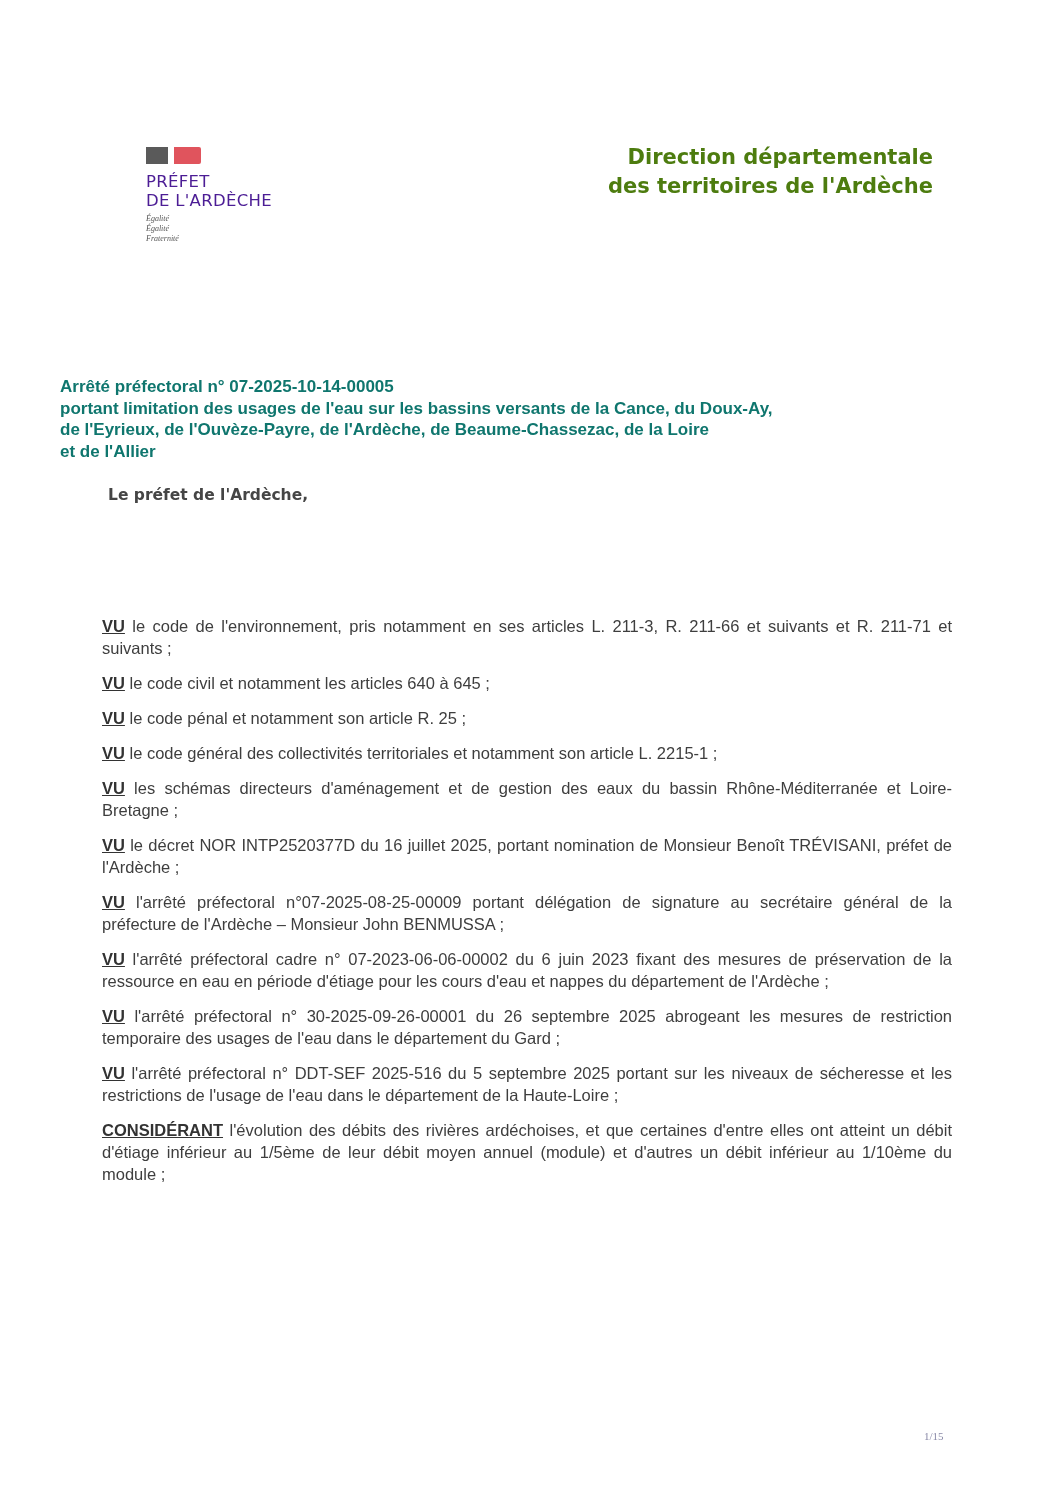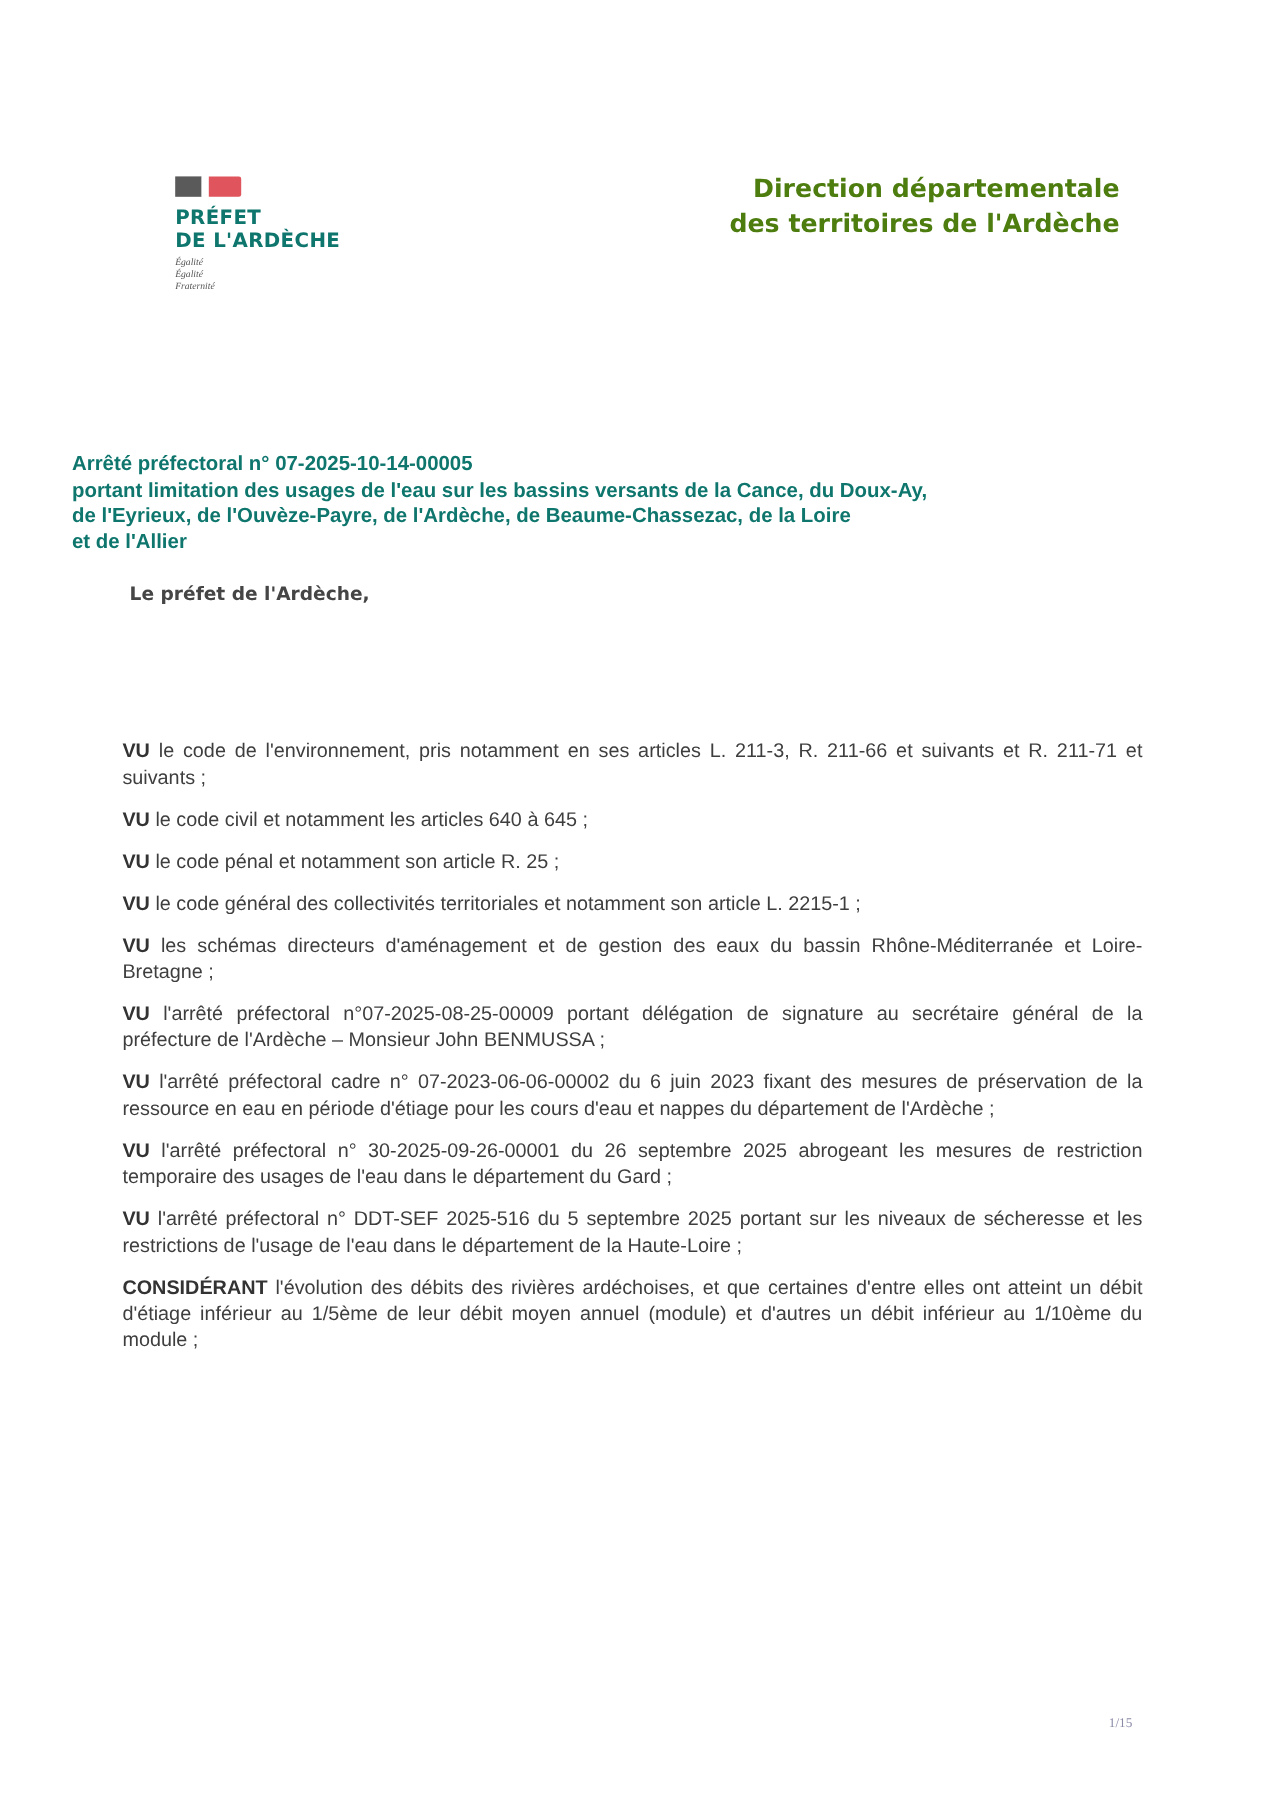--- a/index.html
+++ b/index.html
@@ -3,34 +3,34 @@
 <meta charset="utf-8">
 <style>
   html, body { margin: 0; padding: 0; background: #ffffff; }
   body { width: 1058px; height: 1496px; position: relative; overflow: hidden;
          font-family: "Liberation Sans", "DejaVu Sans", sans-serif; color: #3a3a3a; }
   .logo { position: absolute; left: 146px; top: 146px; }
   .flag { display: flex; align-items: center; height: 18px; }
   .flag .blue { width: 22px; height: 17px; background: #5a5a5a; }
   .flag .white { width: 6px; height: 17px; background: #fff; }
   .flag .red { width: 27px; height: 17px; background: #e0545d; border-radius: 0 2px 2px 0; }
-  .logo-title { font-family: "DejaVu Sans", sans-serif; font-weight: bold; font-size: 16.5px;
-                line-height: 19px; color: #0f766e; margin-top: 8px; letter-spacing: 0.3px; }
+  .logo-title { font-family: "DejaVu Sans", sans-serif; font-weight: normal; font-size: 16.5px;
+                line-height: 19px; color: #4c1d95; margin-top: 8px; letter-spacing: 0.3px; }
   .motto { font-family: "Liberation Serif", serif; font-style: italic; font-size: 8px;
            line-height: 10px; color: #555; margin-top: 4px; }
   .direction { position: absolute; right: 125px; top: 143px; text-align: right;
                font-family: "DejaVu Sans", sans-serif; font-weight: bold; font-size: 21px;
                line-height: 29px; color: #4d7c0f; }
   .title-block { position: absolute; left: 60px; right: 60px; top: 376px; text-align: left;
                  font-weight: bold; font-size: 17px; line-height: 21.5px; color: #0f766e; }
   .prefet { position: absolute; left: 108px; top: 486px; font-family: "DejaVu Sans", sans-serif;
             font-weight: bold; font-size: 15.5px; color: #454545; }
   .body { position: absolute; left: 102px; width: 850px; top: 615px; }
   .para { font-size: 16.5px; line-height: 22px; text-align: justify; margin: 0 0 13px 0; color: #3e3e3e; }
-  .para .kw { font-weight: bold; color: #333; }
+  .para .kw { font-weight: bold; color: #333; text-decoration: underline; }
   .page-num { position: absolute; left: 924px; top: 1430px; font-family: "Liberation Serif", serif;
               font-size: 11px; color: #8a8aa8; }
 </style>
 </head>
 <body>
 
 <div class="logo">
   <div class="flag">
     <div class="blue"></div>
       <div class="white"></div>
@@ -60,20 +60,21 @@
 </div>
 
 <div class="prefet">Le préfet de l'Ardèche,</div>
 
 <div class="body" id="body">
     <p class="para"><span class="kw">VU</span><span> le code de l'environnement, pris notamment en ses articles L. 211-3, R. 211-66 et suivants et R. 211-71 et suivants ;</span></p>
     <p class="para"><span class="kw">VU</span><span> le code civil et notamment les articles 640 à 645 ;</span></p>
     <p class="para"><span class="kw">VU</span><span> le code pénal et notamment son article R. 25 ;</span></p>
     <p class="para"><span class="kw">VU</span><span> le code général des collectivités territoriales et notamment son article L. 2215-1 ;</span></p>
     <p class="para"><span class="kw">VU</span><span> les schémas directeurs d'aménagement et de gestion des eaux du bassin Rhône-Méditerranée et Loire-Bretagne ;</span></p>
+    <p class="para"><span class="kw">VU</span><span> le décret NOR INTP2520377D du 16 juillet 2025, portant nomination de Monsieur Benoît TRÉVISANI, préfet de l'Ardèche ;</span></p>
     <p class="para"><span class="kw">VU</span><span> l'arrêté préfectoral n°07-2025-08-25-00009 portant délégation de signature au secrétaire général de la préfecture de l'Ardèche – Monsieur John BENMUSSA ;</span></p>
     <p class="para"><span class="kw">VU</span><span> l'arrêté préfectoral cadre n° 07-2023-06-06-00002 du 6 juin 2023 fixant des mesures de préservation de la ressource en eau en période d'étiage pour les cours d'eau et nappes du département de l'Ardèche ;</span></p>
     <p class="para"><span class="kw">VU</span><span> l'arrêté préfectoral n° 30-2025-09-26-00001 du 26 septembre 2025 abrogeant les mesures de restriction temporaire des usages de l'eau dans le département du Gard ;</span></p>
     <p class="para"><span class="kw">VU</span><span> l'arrêté préfectoral n° DDT-SEF 2025-516 du 5 septembre 2025 portant sur les niveaux de sécheresse et les restrictions de l'usage de l'eau dans le département de la Haute-Loire ;</span></p>
     <p class="para"><span class="kw">CONSIDÉRANT</span><span> l'évolution des débits des rivières ardéchoises, et que certaines d'entre elles ont atteint un débit d'étiage inférieur au 1/5ème de leur débit moyen annuel (module) et d'autres un débit inférieur au 1/10ème du module ;</span></p>
   </div>
 
 <div class="page-num">1/15</div>
 
 </body></html>

